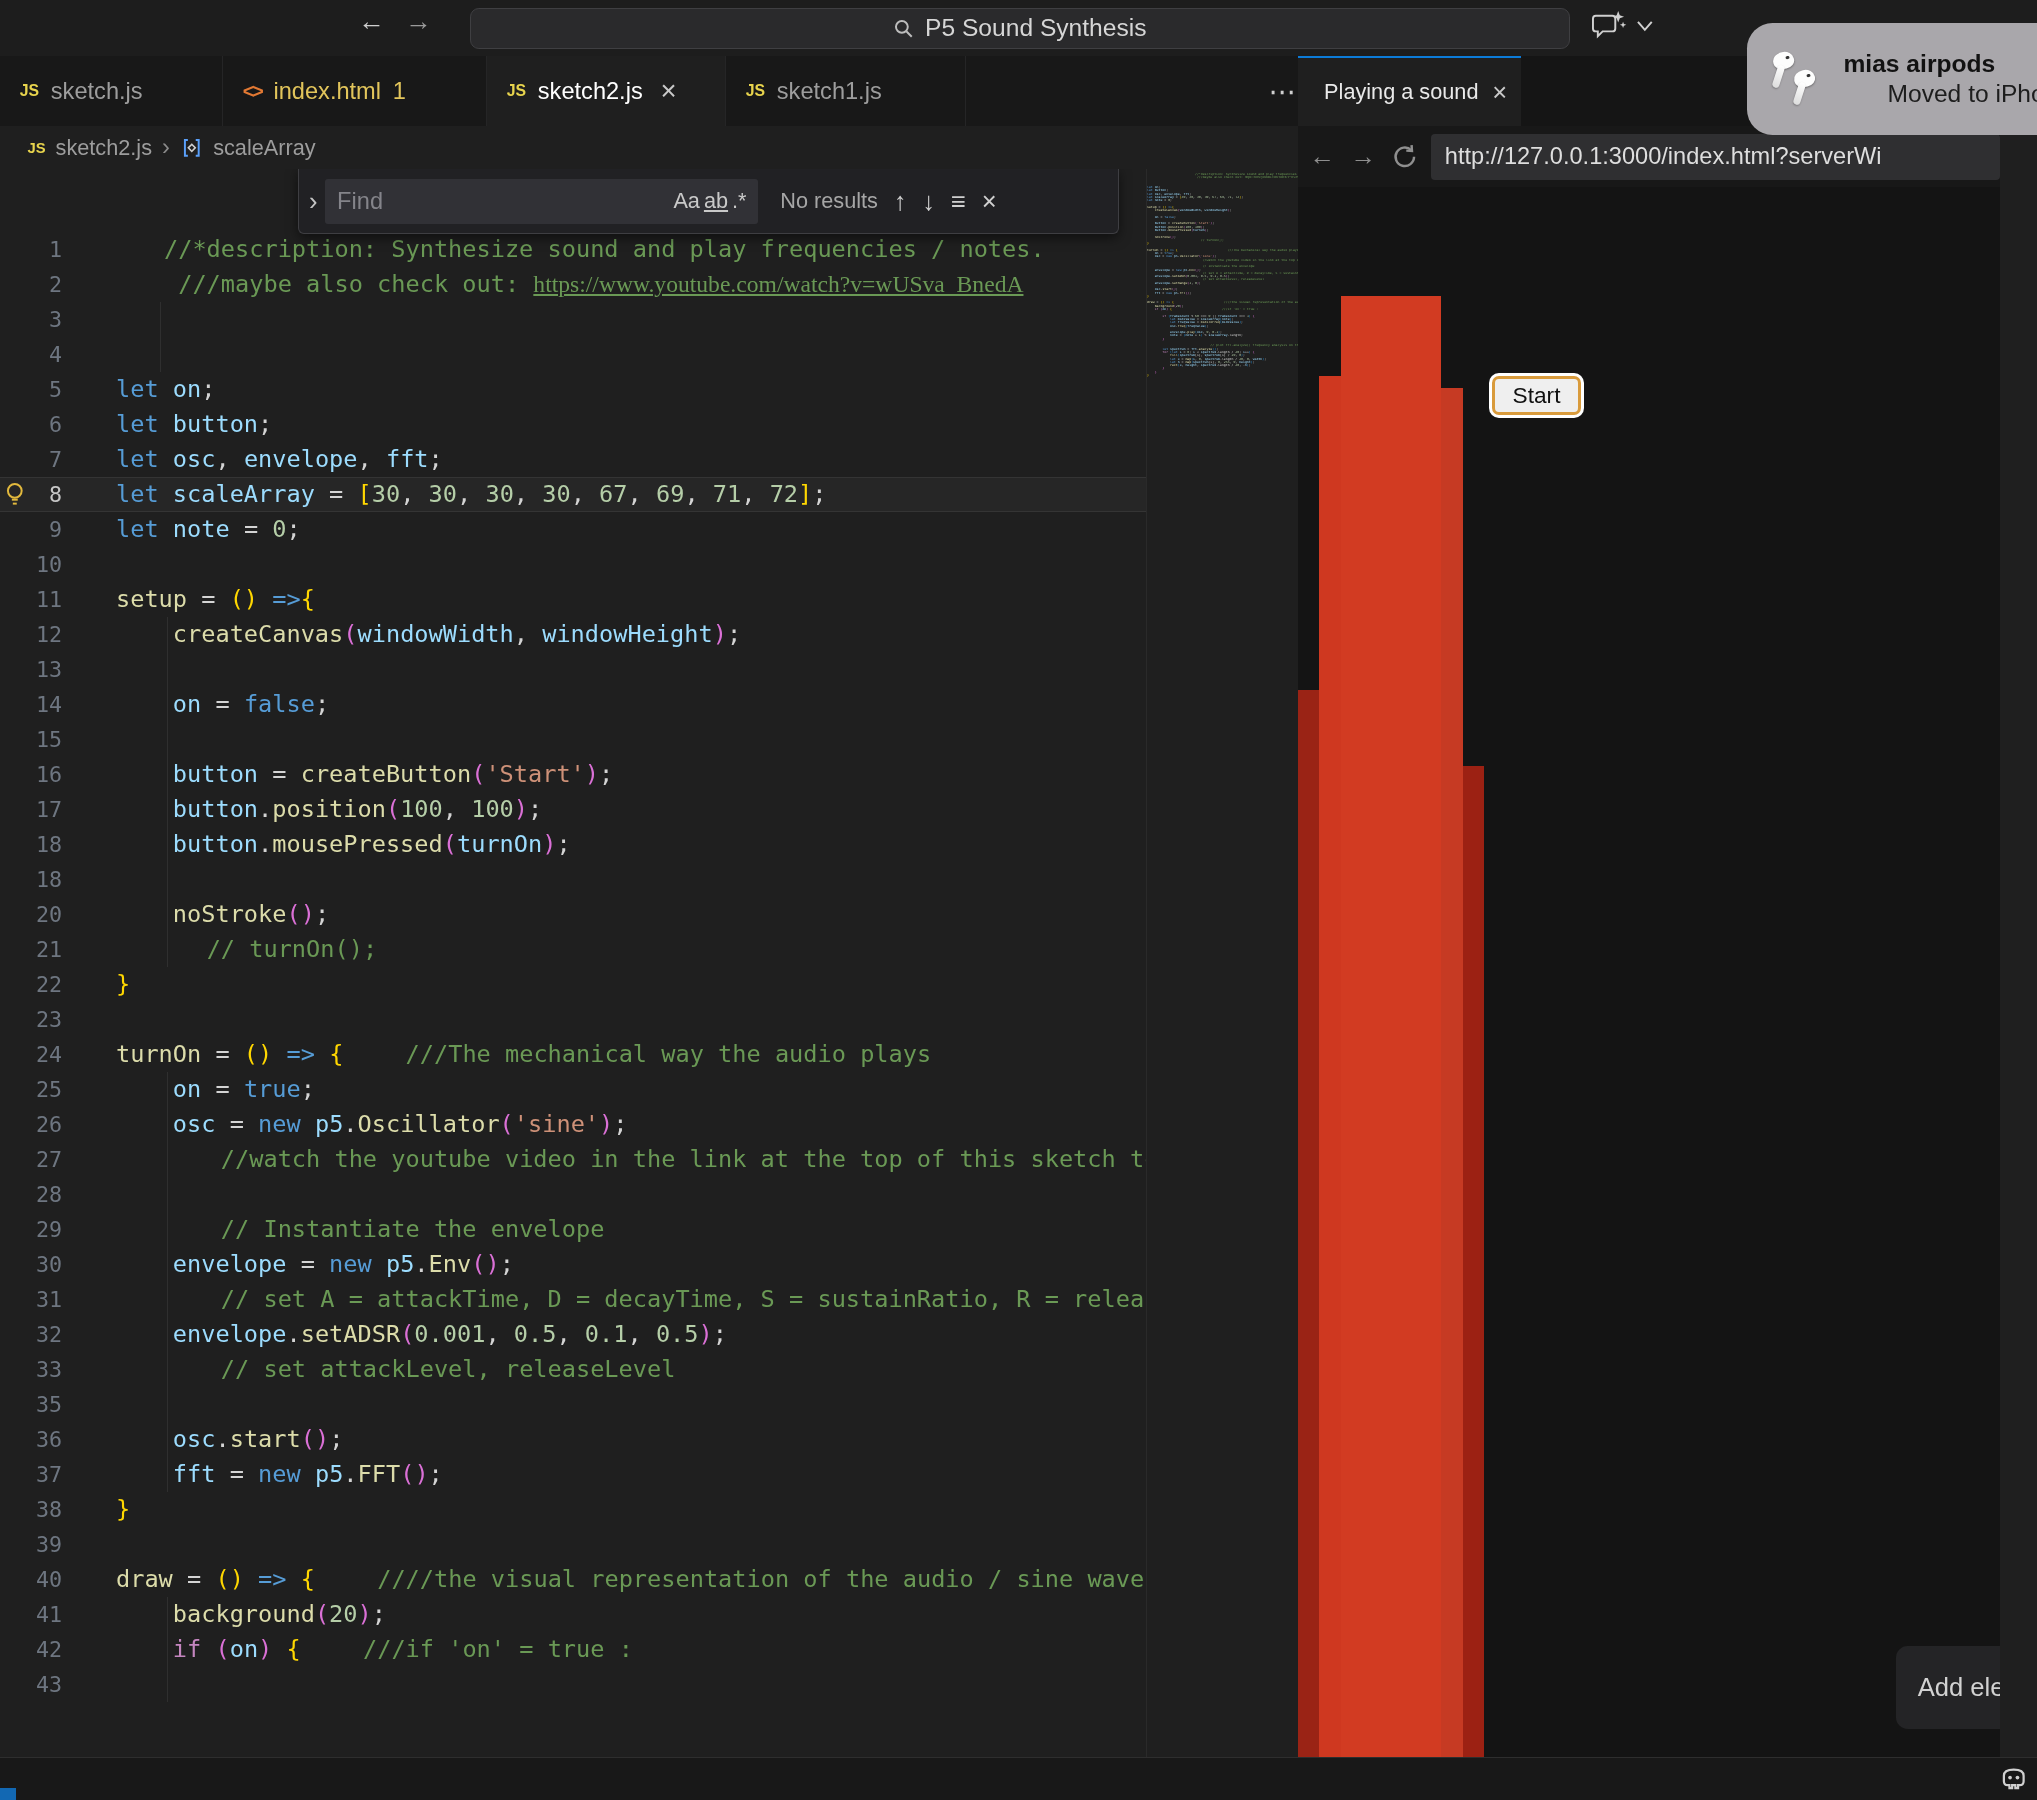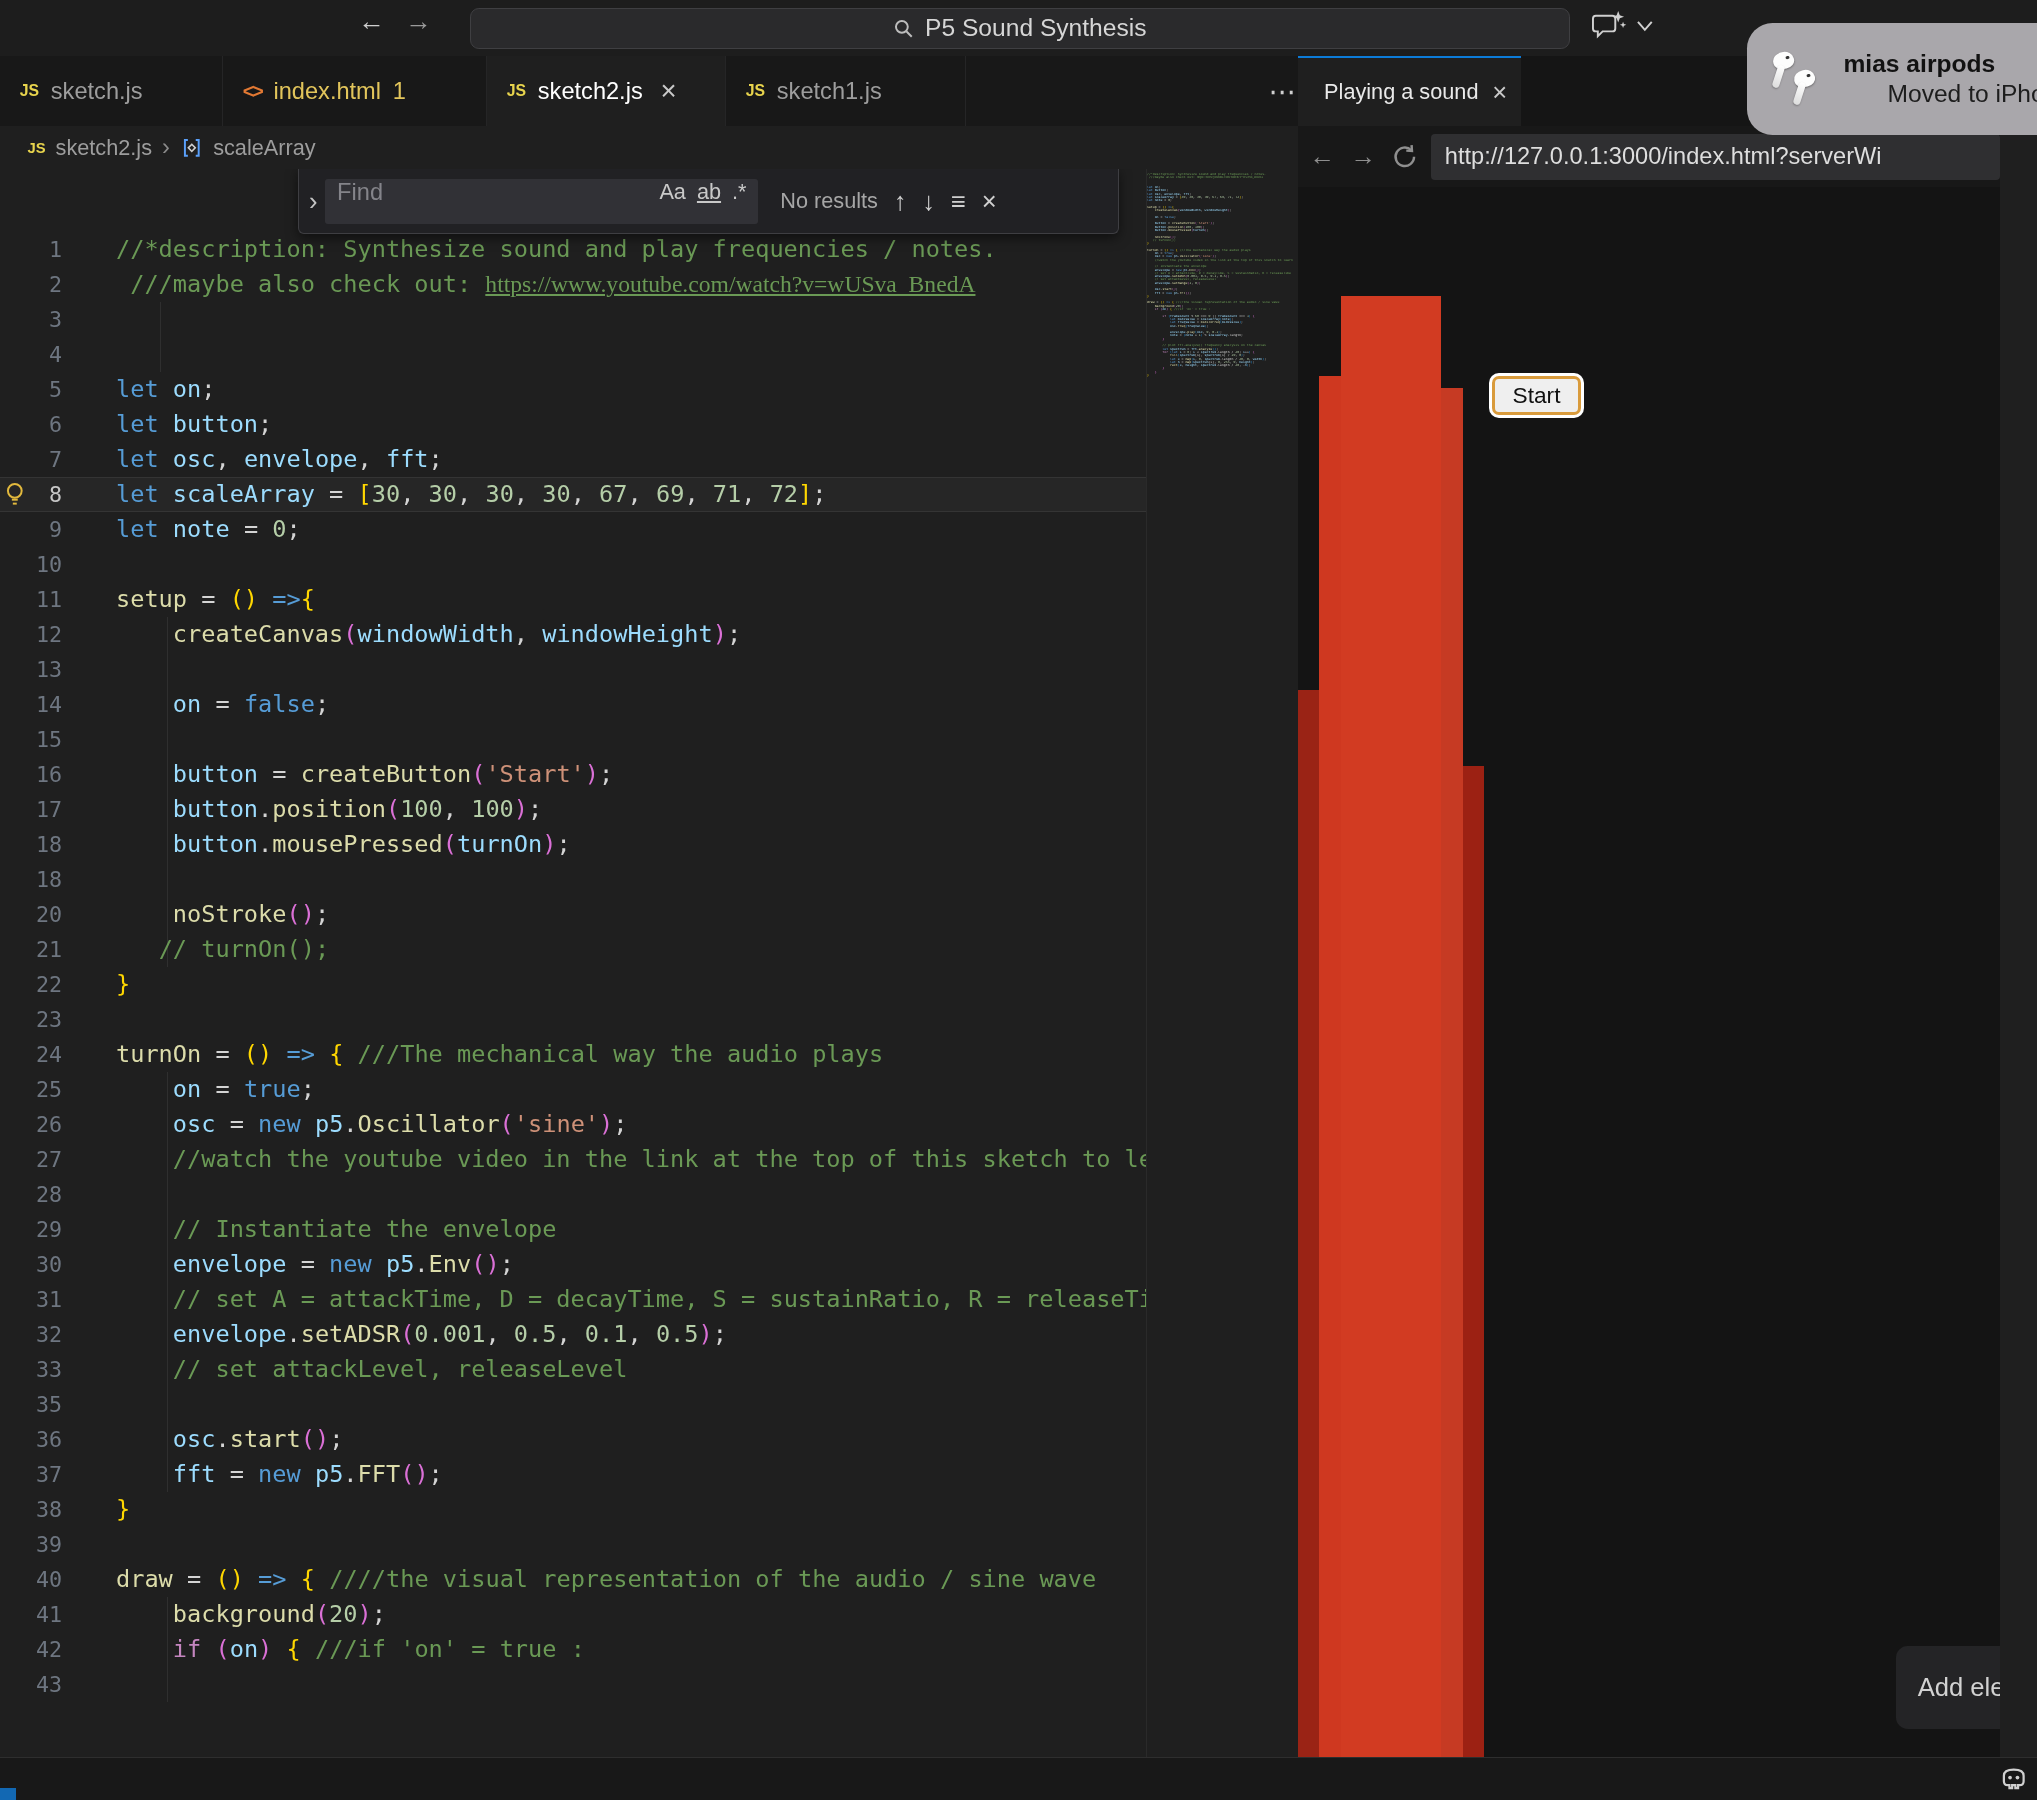--- a/index.html
+++ b/index.html
@@ -47,32 +47,32 @@
                  font:21.7px/35px "DejaVu Sans Mono",monospace;color:#6e7681;}
   .code-line.current .ln{color:#c6c6c6;}
   .code-line .code{position:absolute;left:116px;top:0;white-space:pre;
                    font:23.6px/35px "DejaVu Sans Mono",monospace;color:#d4d4d4;}
   .code-line.current{background:rgba(255,255,255,0.03);
                      box-shadow:inset 0 1px 0 #343434, inset 0 -1px 0 #343434;}
   .guide{position:absolute;top:0;bottom:0;width:1px;background:#2f2f2f;}
   .bulb{position:absolute;left:3px;top:3.9px;}
 
   
-  .tk-cm{color:#6A9955;} .tk-kw{color:#569CD6;} .tk-var{color:#9CDCFE;} .tk-fn{color:#DCDCAA;}
+  .tk-cm{color:#6A9955;margin-left:48px;} .tk-kw{color:#569CD6;} .tk-var{color:#9CDCFE;} .tk-fn{color:#DCDCAA;}
   .tk-num{color:#B5CEA8;} .tk-str{color:#CE9178;} .tk-pn{color:#d4d4d4;}
   .tk-b1{color:#FFD700;} .tk-b2{color:#DA70D6;} .tk-b3{color:#179FFF;} .tk-cf{color:#C586C0;}
   .tk-lk{color:#6A9955;text-decoration:underline;font-family:Liberation Serif, serif;}
 
   
   .findwidget{position:absolute;left:298px;top:0;width:821px;height:65px;background:#212124;
               border:1px solid #3e3e42;border-top:none;border-radius:0 0 5.9px 5.9px;
               box-shadow:0 3.9px 11.8px rgba(0,0,0,.5);display:flex;align-items:center;z-index:30;box-sizing:border-box;}
   .findwidget .collapse{margin:0 7.9px 0 9.9px;font-size:25.6px;color:#c5c5c5;}
-  .findinput{width:433px;height:45px;background:#313136;border-radius:3px;display:flex;align-items:flex-start;
-             padding:0 11.8px;box-sizing:border-box;gap:11px;}
+  .findinput{width:433px;height:45px;background:#313136;border-radius:3px;display:flex;align-items:center;
+             padding:0 11.8px;box-sizing:border-box;gap:4px;}
   .findinput .ph{flex:1;font-size:23.6px;color:#84848a;}
   .findinput .fopt{font-size:21.7px;color:#c9c9c9;}
   .findinput .fopt.ww{text-decoration:underline;}
   .fresults{margin-left:22px;font-size:21.7px;color:#a6a6a6;}
   .fnav{margin-left:15.8px;font-size:25.6px;color:#cfcfcf;}
 
   
   .minimap{position:absolute;left:1146px;top:169px;width:162px;height:1588px;background:#1f1f1f;
            border-left:1px solid #2a2a2a;overflow:hidden;box-sizing:border-box;padding-top:3.9px;}
   .mini-line{height:3.3px;overflow:hidden;white-space:pre;font:3.2px/3.3px "DejaVu Sans Mono",monospace;}

